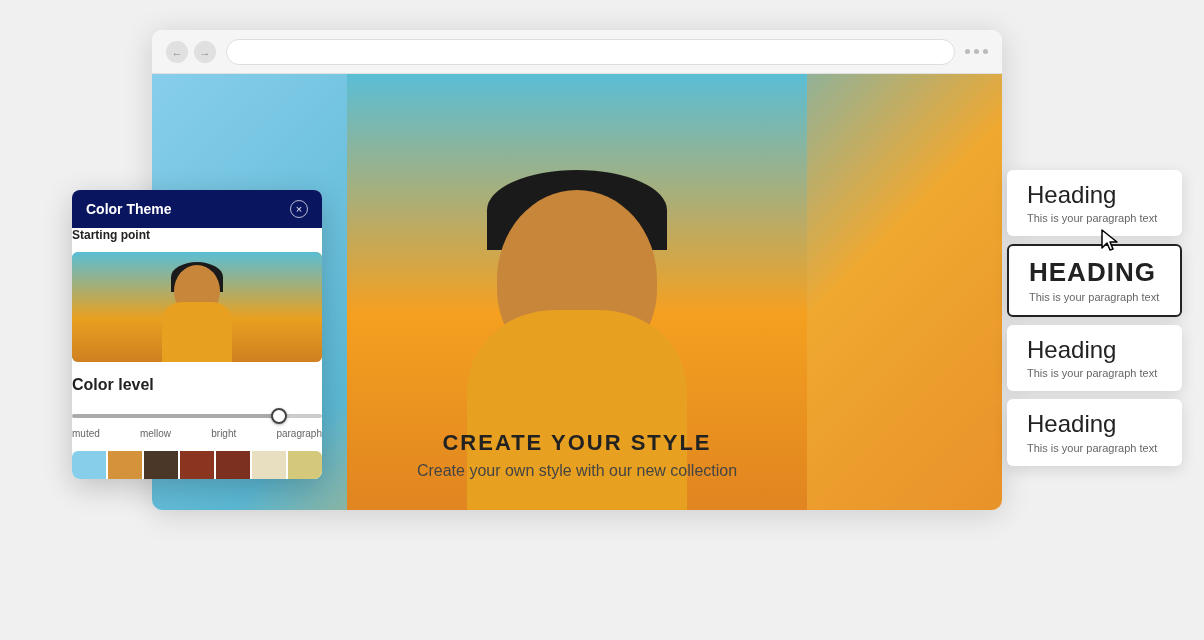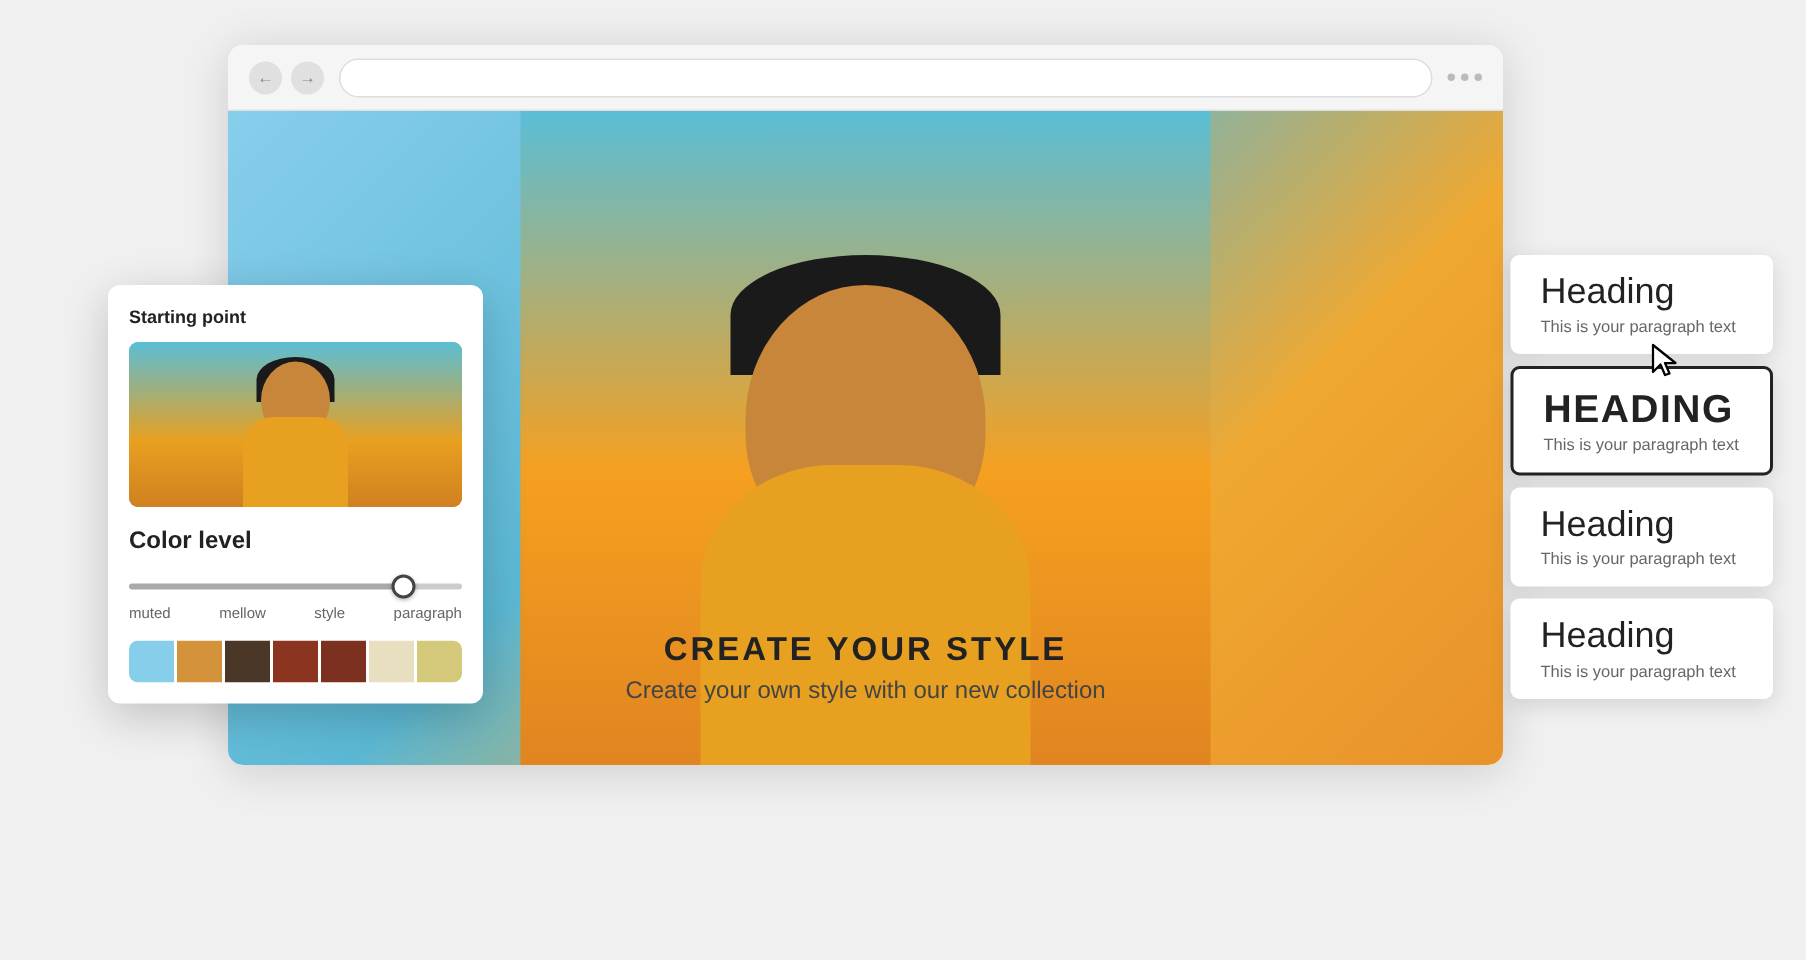--- a/index.html
+++ b/index.html
@@ -96,21 +96,21 @@
     
     .website-hero {
       width: 100%;
       height: 100%;
       background: linear-gradient(135deg, #87CEEB 0%, #5BB8D4 40%, #f0a830 70%, #e8922a 100%);
       position: relative;
       display: flex;
       flex-direction: column;
       align-items: center;
       justify-content: flex-end;
-      padding-bottom: 40px;
+      padding-bottom: 30px;
     }
 
     .hero-person {
       position: absolute;
       top: 0;
       left: 50%;
       transform: translateX(-50%);
       width: 460px;
       height: 100%;
       background: linear-gradient(180deg, #5ABED6 0%, #f5a020 55%, #e08520 100%);
@@ -215,21 +215,20 @@
       border-radius: 50%;
       display: flex;
       align-items: center;
       justify-content: center;
       font-size: 11px;
       color: rgba(255,255,255,0.9);
       cursor: pointer;
     }
 
     .panel-body {
-      padding: 14px;
       border-radius: 11px;
     }
 
     .panel-section-label {
       font-size: 12px;
       font-weight: 600;
       color: #222;
       margin-bottom: 10px;
     }
 
@@ -434,41 +433,45 @@
         </div>
         <div class="hero-text">
           <div class="hero-title">CREATE YOUR STYLE</div>
           <div class="hero-subtitle">Create your own style with our new collection</div>
         </div>
       </div>
     </div>
   </div>
 
   <div class="color-theme-panel">
+    <div class="panel-header">
+      <span class="panel-title">Color Theme</span>
+      <div class="panel-close">×</div>
+    </div>
     <div class="panel-body">
       <div class="panel-section-label">Starting point</div>
       <div class="panel-image-preview">
         <div class="mini-person">
           <div style="position:relative; width:100%; height:100%;">
             <div class="mini-hair"></div>
             <div class="mini-head"></div>
             <div style="display:flex;justify-content:center;position:absolute;bottom:0;width:100%;">
               <div class="mini-body"></div>
             </div>
           </div>
         </div>
       </div>
       <div class="color-level-label">Color level</div>
       <div class="slider-container">
         <input type="range" min="0" max="100" value="85" style="width: 100%;">
       </div>
       <div class="slider-labels">
         <span>muted</span>
         <span>mellow</span>
-        <span>style</span>
+        <span>bright</span>
         <span>paragraph</span>
       </div>
       <div class="color-swatches">
         <div class="swatch" style="background:#87CEEB;"></div>
         <div class="swatch" style="background:#D4923A;"></div>
         <div class="swatch" style="background:#4A3728;"></div>
         <div class="swatch" style="background:#8B3520;"></div>
         <div class="swatch" style="background:#7B3020;"></div>
         <div class="swatch" style="background:#E8DFC0;"></div>
         <div class="swatch" style="background:#D4C87A;"></div>

